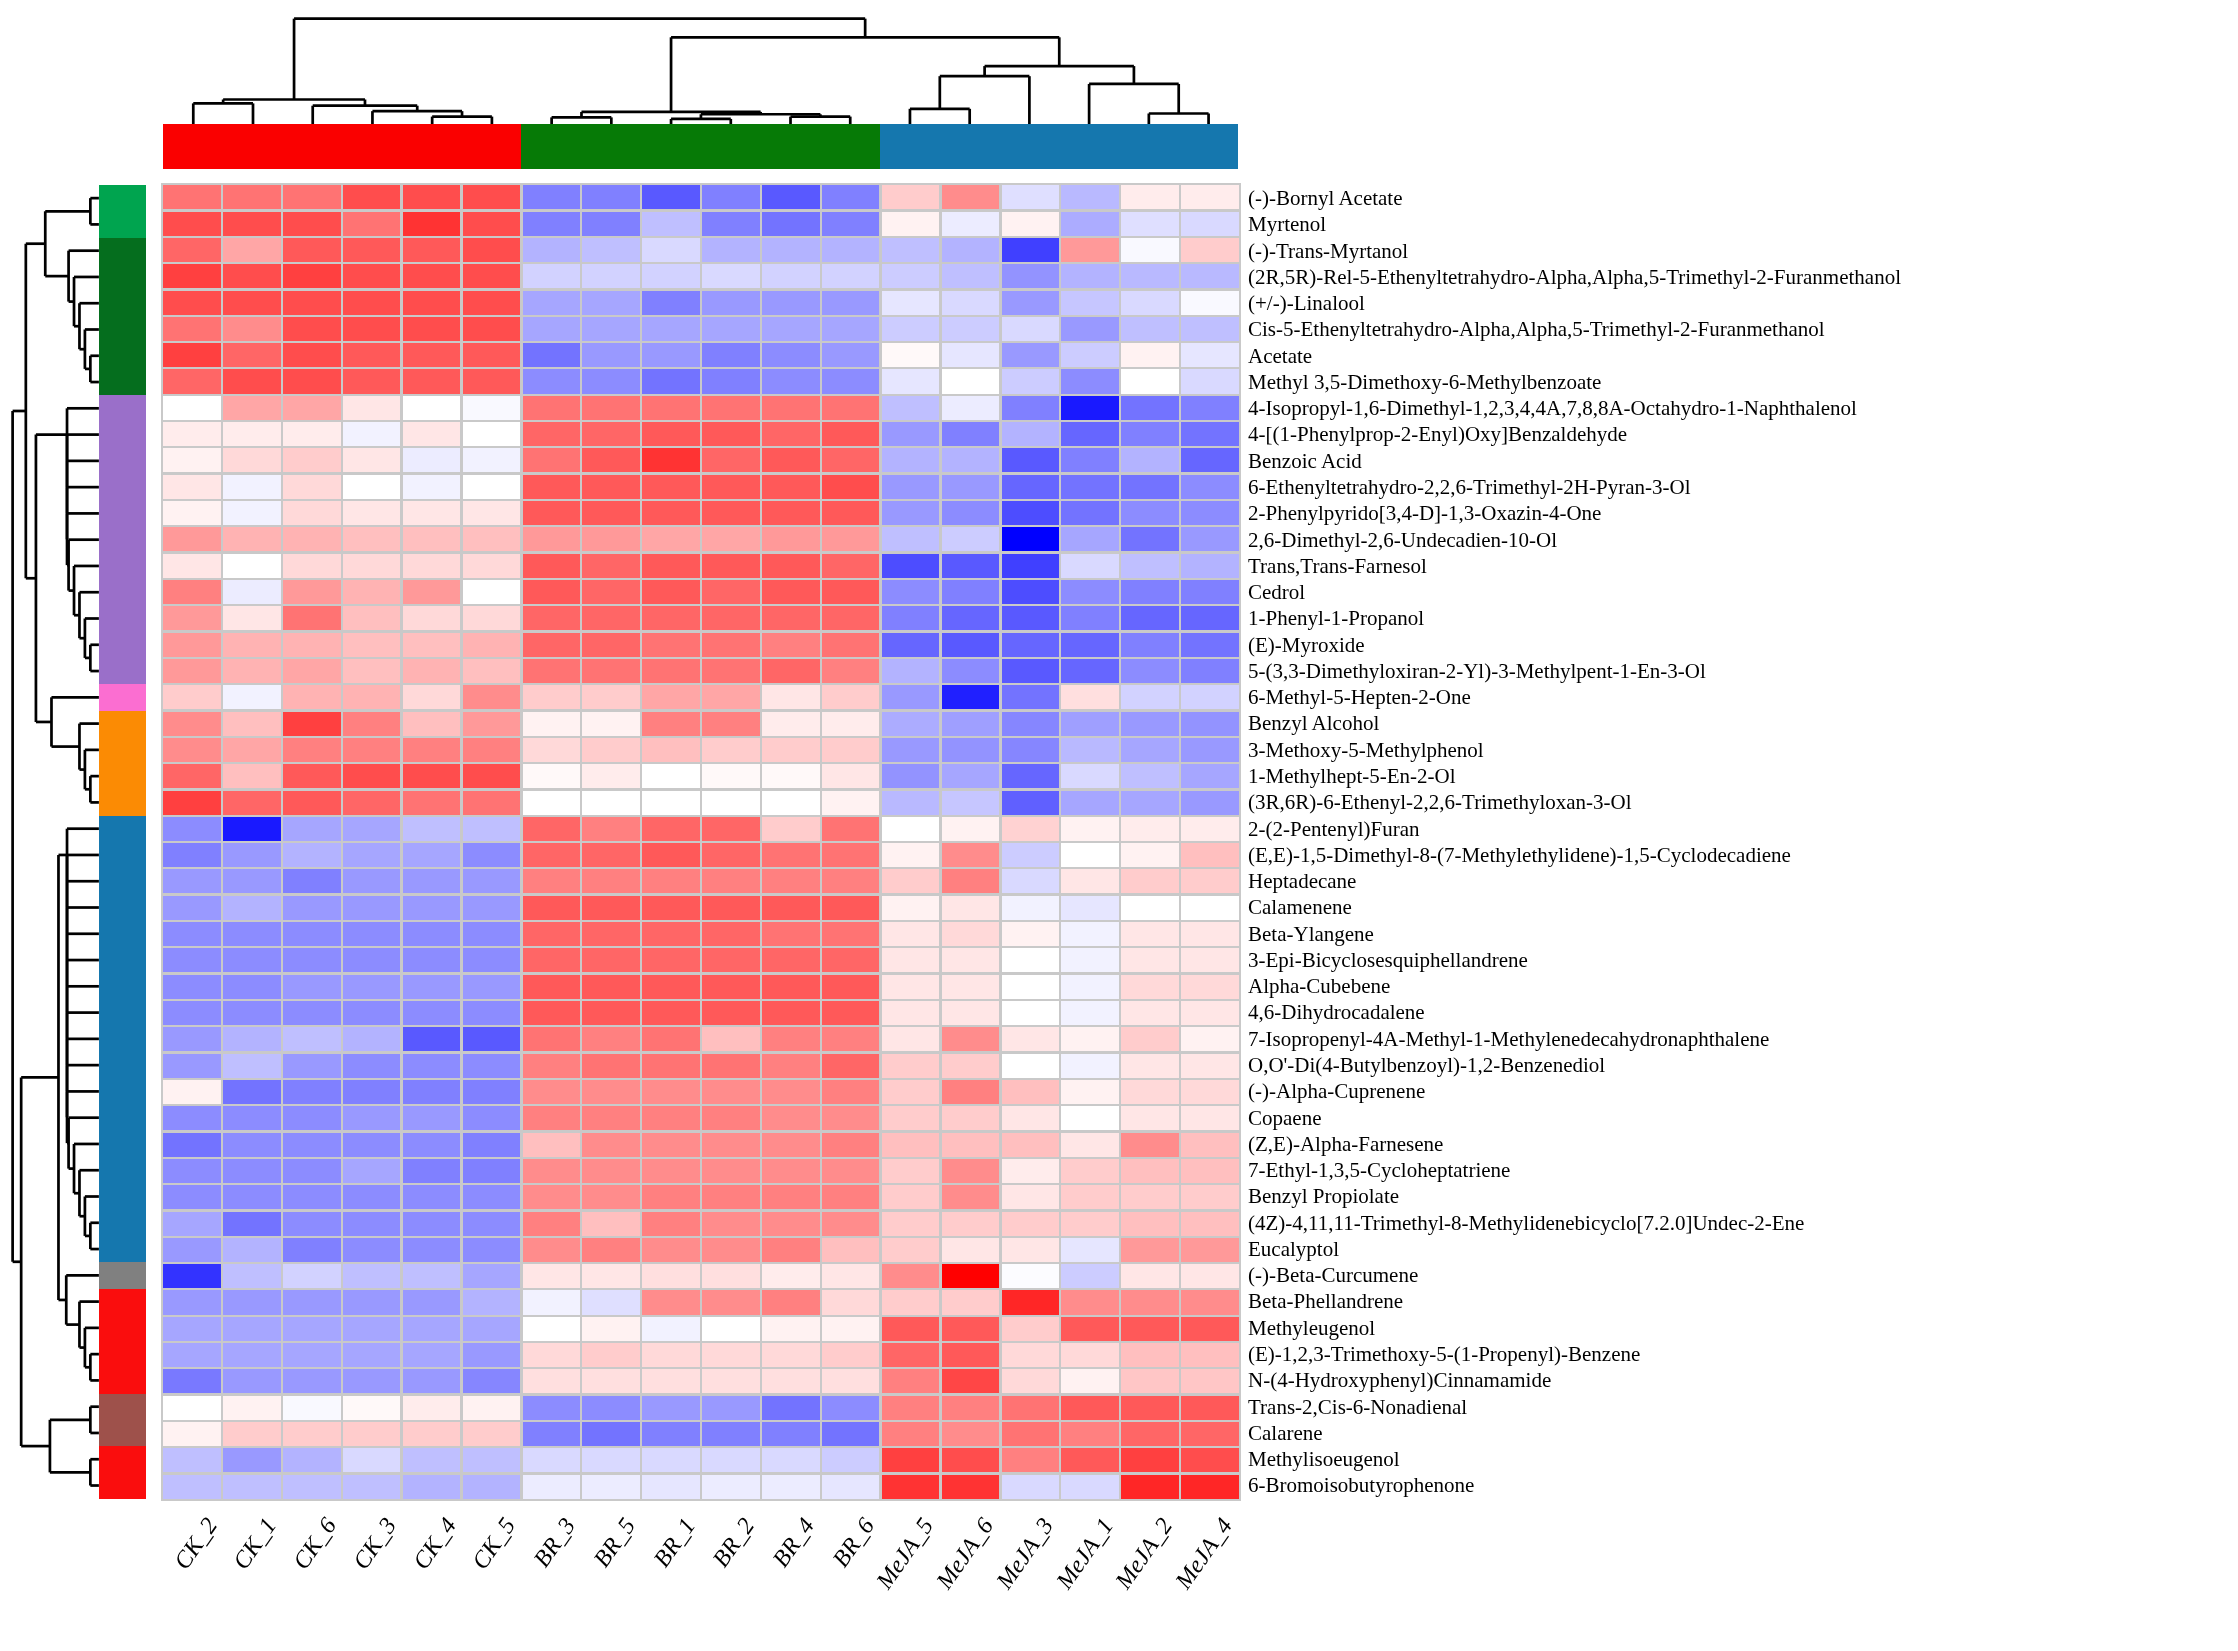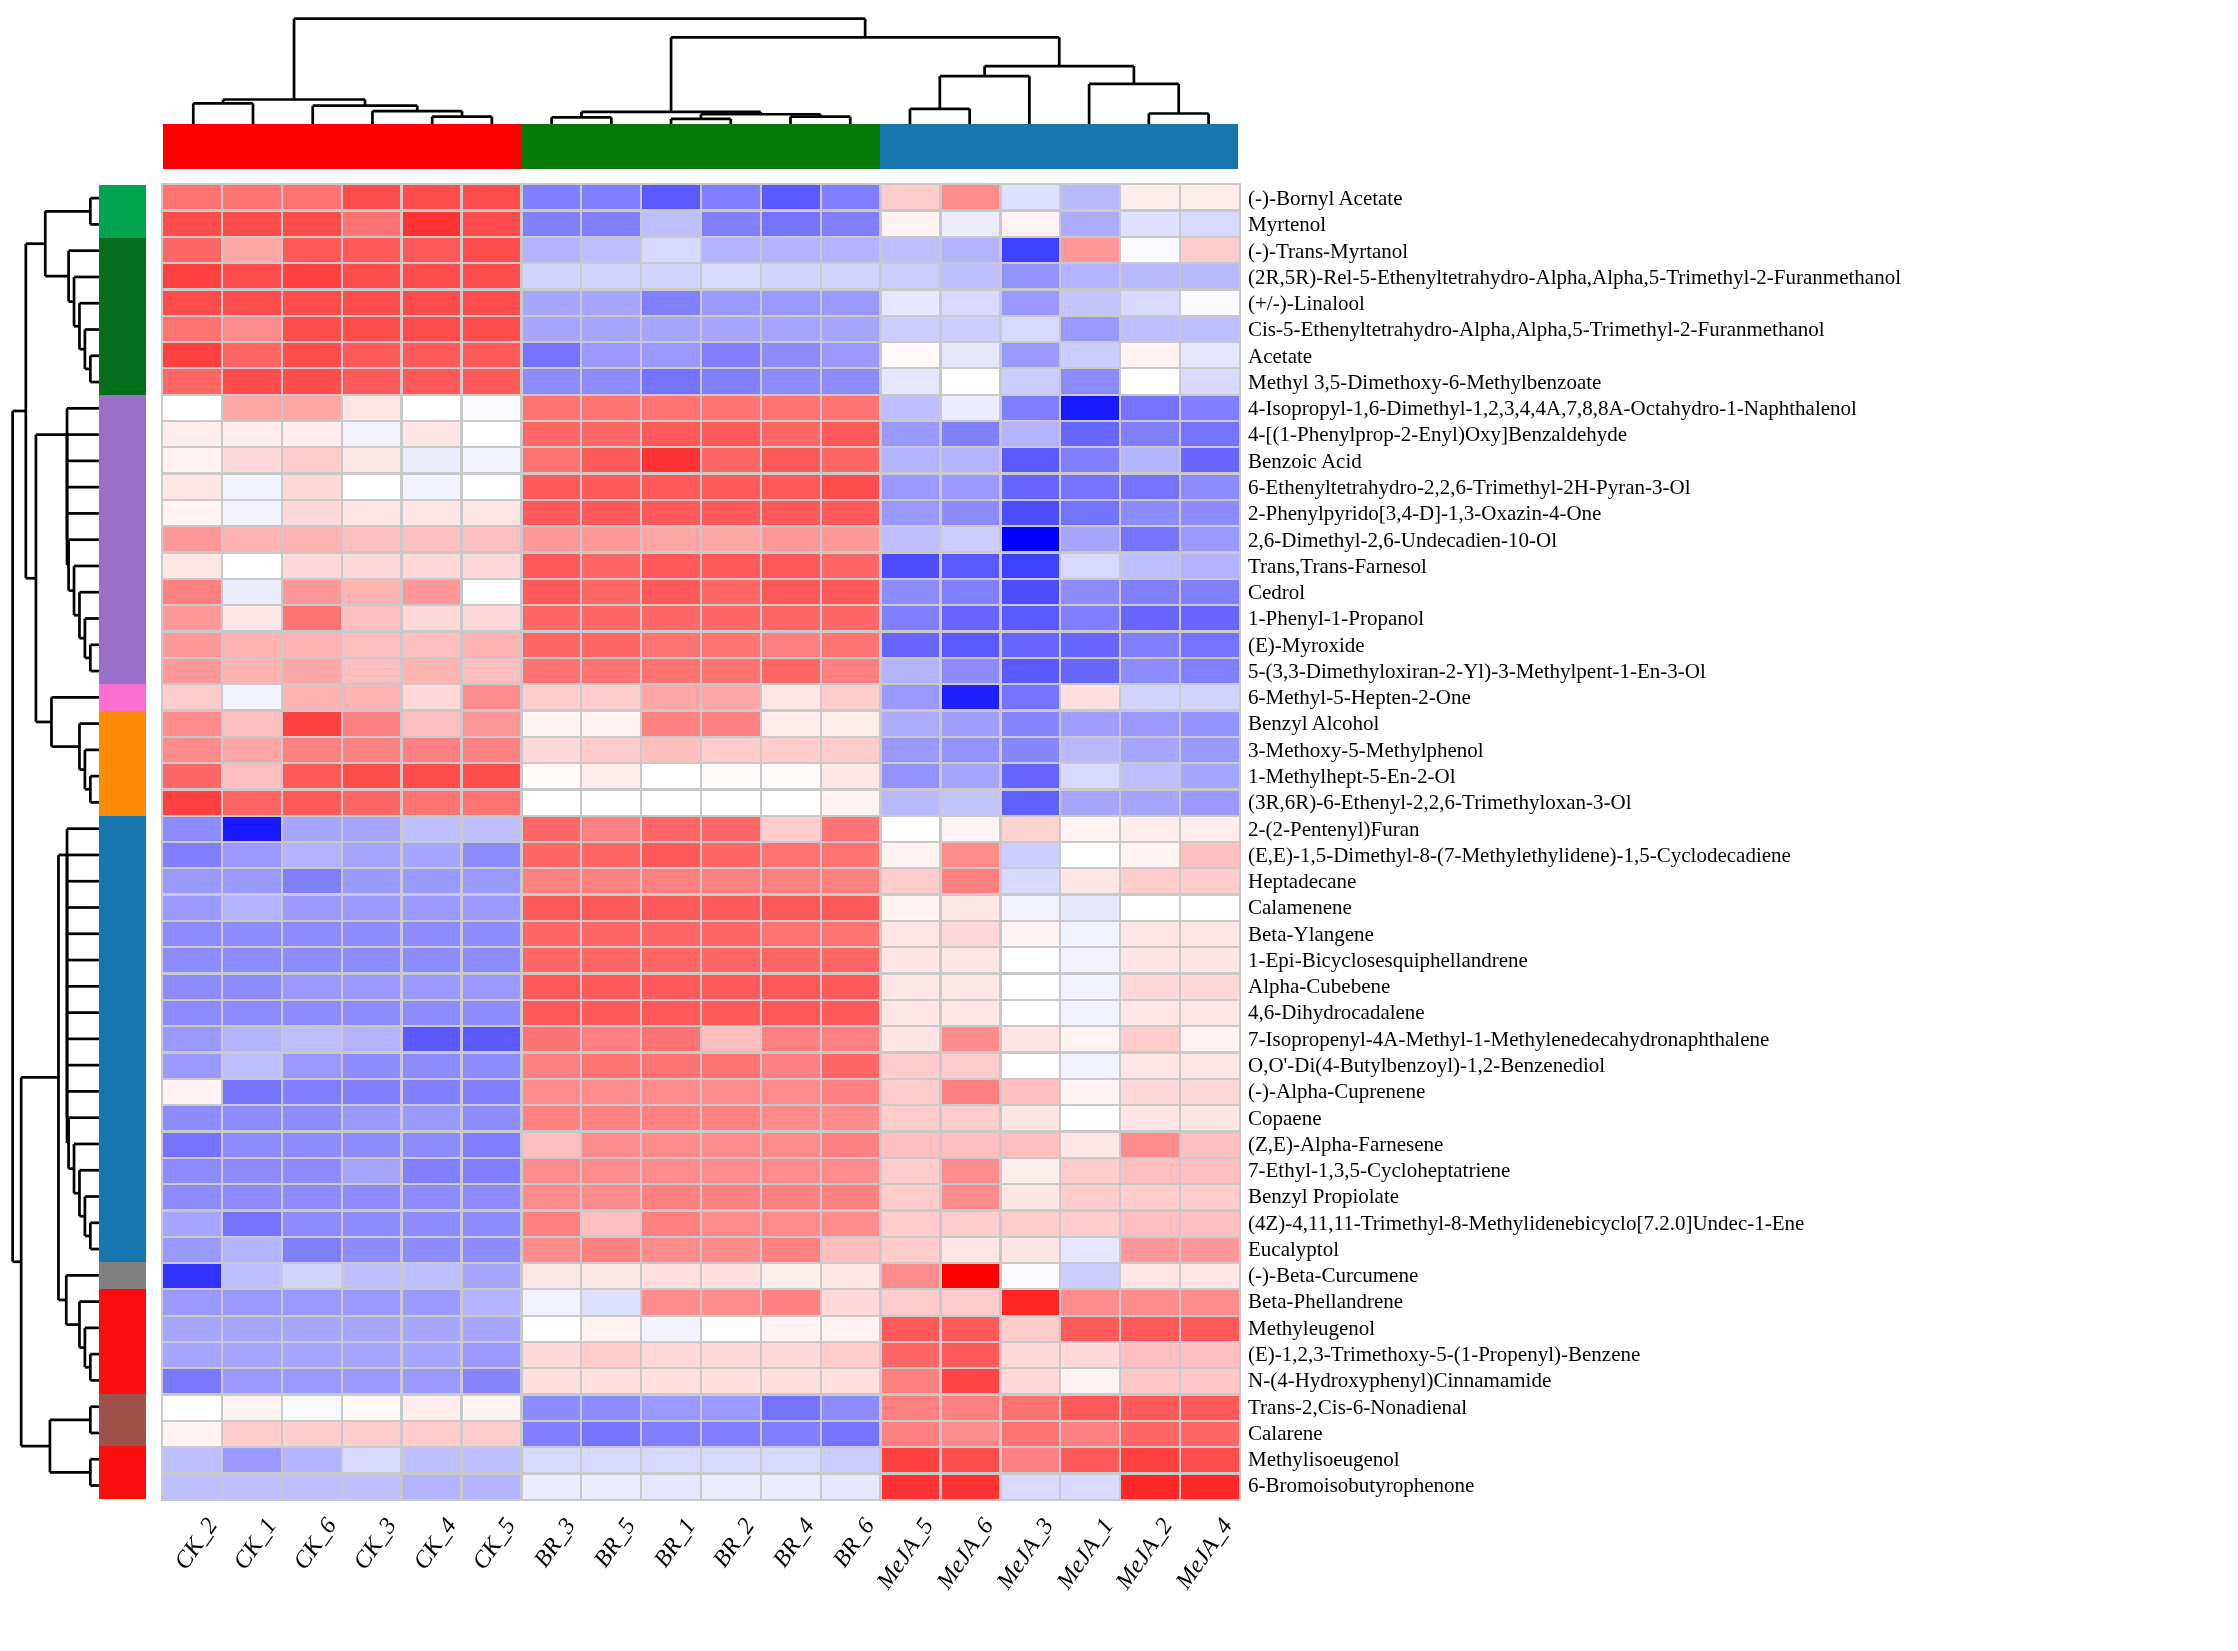--- a/index.html
+++ b/index.html
@@ -1163,31 +1163,31 @@
       <div class="row-label" style="left: 1248px; top: 684px; height: 26px;">6-Methyl-5-Hepten-2-One</div>
       <div class="row-label" style="left: 1248px; top: 710px; height: 26px;">Benzyl Alcohol</div>
       <div class="row-label" style="left: 1248px; top: 737px; height: 26px;">3-Methoxy-5-Methylphenol</div>
       <div class="row-label" style="left: 1248px; top: 763px; height: 26px;">1-Methylhept-5-En-2-Ol</div>
       <div class="row-label" style="left: 1248px; top: 789px; height: 26px;">(3R,6R)-6-Ethenyl-2,2,6-Trimethyloxan-3-Ol</div>
       <div class="row-label" style="left: 1248px; top: 816px; height: 26px;">2-(2-Pentenyl)Furan</div>
       <div class="row-label" style="left: 1248px; top: 842px; height: 26px;">(E,E)-1,5-Dimethyl-8-(7-Methylethylidene)-1,5-Cyclodecadiene</div>
       <div class="row-label" style="left: 1248px; top: 868px; height: 26px;">Heptadecane</div>
       <div class="row-label" style="left: 1248px; top: 894px; height: 26px;">Calamenene</div>
       <div class="row-label" style="left: 1248px; top: 921px; height: 26px;">Beta-Ylangene</div>
-      <div class="row-label" style="left: 1248px; top: 947px; height: 26px;">1-Epi-Bicyclosesquiphellandrene</div>
+      <div class="row-label" style="left: 1248px; top: 947px; height: 26px;">3-Epi-Bicyclosesquiphellandrene</div>
       <div class="row-label" style="left: 1248px; top: 973px; height: 26px;">Alpha-Cubebene</div>
       <div class="row-label" style="left: 1248px; top: 999px; height: 26px;">4,6-Dihydrocadalene</div>
       <div class="row-label" style="left: 1248px; top: 1026px; height: 26px;">7-Isopropenyl-4A-Methyl-1-Methylenedecahydronaphthalene</div>
       <div class="row-label" style="left: 1248px; top: 1052px; height: 26px;">O,O'-Di(4-Butylbenzoyl)-1,2-Benzenediol</div>
       <div class="row-label" style="left: 1248px; top: 1078px; height: 26px;">(-)-Alpha-Cuprenene</div>
       <div class="row-label" style="left: 1248px; top: 1105px; height: 26px;">Copaene</div>
       <div class="row-label" style="left: 1248px; top: 1131px; height: 26px;">(Z,E)-Alpha-Farnesene</div>
       <div class="row-label" style="left: 1248px; top: 1157px; height: 26px;">7-Ethyl-1,3,5-Cycloheptatriene</div>
       <div class="row-label" style="left: 1248px; top: 1183px; height: 26px;">Benzyl Propiolate</div>
-      <div class="row-label" style="left: 1248px; top: 1210px; height: 26px;">(4Z)-4,11,11-Trimethyl-8-Methylidenebicyclo[7.2.0]Undec-1-Ene</div>
+      <div class="row-label" style="left: 1248px; top: 1210px; height: 26px;">(4Z)-4,11,11-Trimethyl-8-Methylidenebicyclo[7.2.0]Undec-2-Ene</div>
       <div class="row-label" style="left: 1248px; top: 1236px; height: 26px;">Eucalyptol</div>
       <div class="row-label" style="left: 1248px; top: 1262px; height: 26px;">(-)-Beta-Curcumene</div>
       <div class="row-label" style="left: 1248px; top: 1288px; height: 26px;">Beta-Phellandrene</div>
       <div class="row-label" style="left: 1248px; top: 1315px; height: 26px;">Methyleugenol</div>
       <div class="row-label" style="left: 1248px; top: 1341px; height: 26px;">(E)-1,2,3-Trimethoxy-5-(1-Propenyl)-Benzene</div>
       <div class="row-label" style="left: 1248px; top: 1367px; height: 26px;">N-(4-Hydroxyphenyl)Cinnamamide</div>
       <div class="row-label" style="left: 1248px; top: 1394px; height: 26px;">Trans-2,Cis-6-Nonadienal</div>
       <div class="row-label" style="left: 1248px; top: 1420px; height: 26px;">Calarene</div>
       <div class="row-label" style="left: 1248px; top: 1446px; height: 26px;">Methylisoeugenol</div>
       <div class="row-label" style="left: 1248px; top: 1472px; height: 26px;">6-Bromoisobutyrophenone</div>

